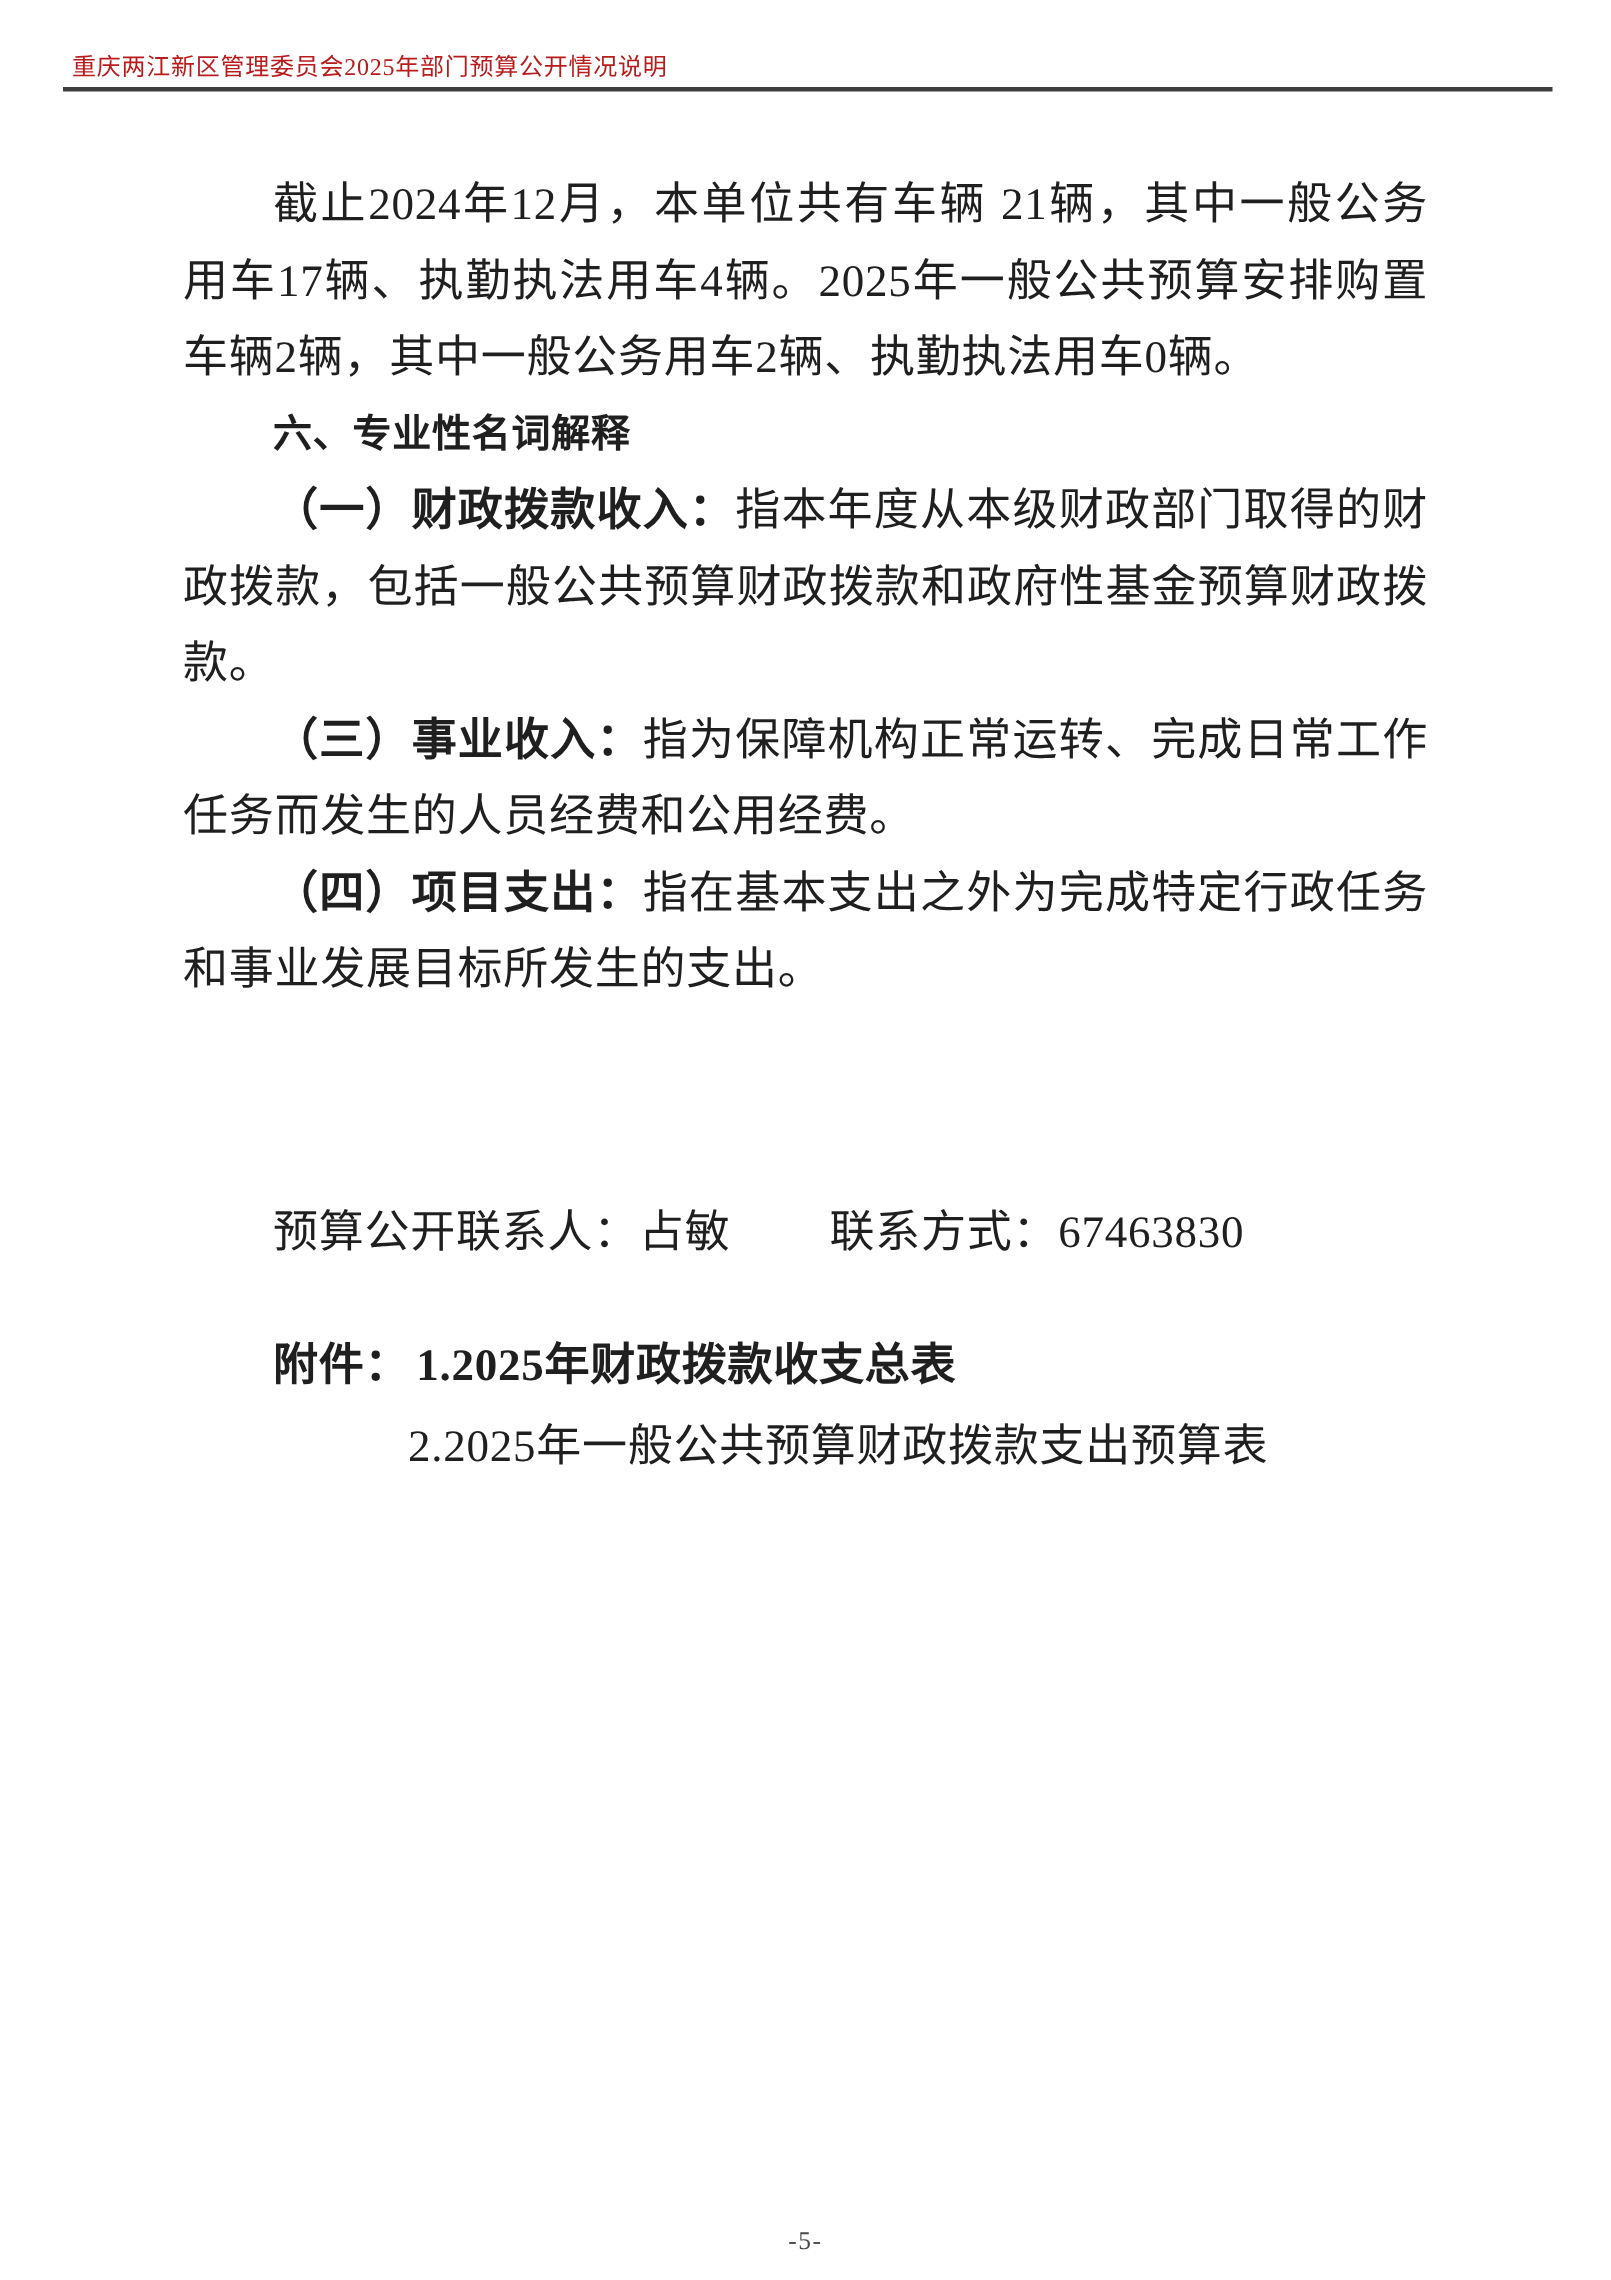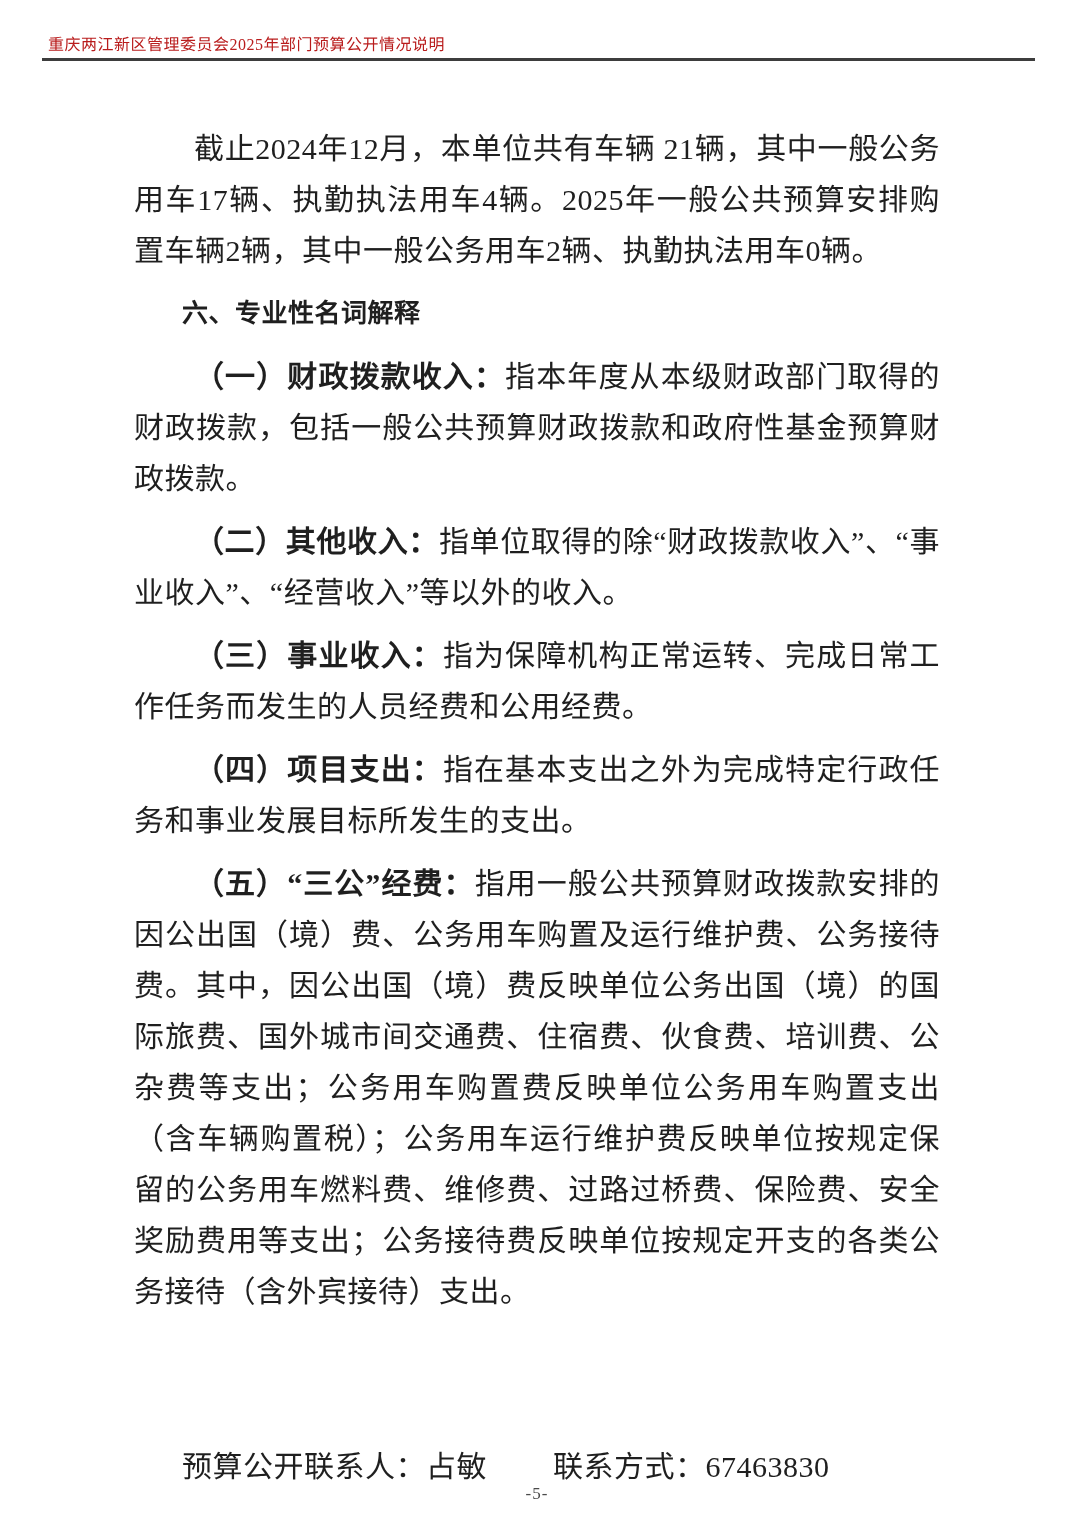--- a/index.html
+++ b/index.html
@@ -42,21 +42,21 @@
     top: 111px;
     left: 122px;
     width: 830px;
     font-size: 30px;
     line-height: 51px;
     text-align: justify;
     text-justify: inter-character;
     letter-spacing: 0.5px;
   }
   .para {
-    margin: 12px;
+    margin: 0;
     text-indent: 60px;
   }
   .section-heading {
     margin: 0;
     font-size: 26px;
     line-height: 51px;
     text-indent: 60px;
     font-weight: bold;
     font-family: "Liberation Sans", "DejaVu Sans", sans-serif;
     text-align: left;
@@ -114,35 +114,29 @@
   <div class="doc-body">
 
     <p class="para">截止2024年12月，本单位共有车辆 21辆，其中一般公务用车17辆、执勤执法用车4辆。2025年一般公共预算安排购置车辆2辆，其中一般公务用车2辆、执勤执法用车0辆。</p>
 
     <h2 class="section-heading">六、专业性名词解释</h2>
 
     <p class="para">
       <span class="term-label">（一）财政拨款收入：</span><span>指本年度从本级财政部门取得的财政拨款，包括一般公共预算财政拨款和政府性基金预算财政拨款。</span>
     </p>
 
-    <p class="para">
-      <span class="term-label">（二）其他收入：</span><span>指单位取得的除“财政拨款收入”、“事业收入”、“经营收入”等以外的收入。</span>
-    </p>
 
     <p class="para">
       <span class="term-label">（三）事业收入：</span><span>指为保障机构正常运转、完成日常工作任务而发生的人员经费和公用经费。</span>
     </p>
 
     <p class="para">
       <span class="term-label">（四）项目支出：</span><span>指在基本支出之外为完成特定行政任务和事业发展目标所发生的支出。</span>
     </p>
 
-    <p class="para">
-      <span class="term-label">（五）“三公”经费：</span><span>指用一般公共预算财政拨款安排的因公出国（境）费、公务用车购置及运行维护费、公务接待费。其中，因公出国（境）费反映单位公务出国（境）的国际旅费、国外城市间交通费、住宿费、伙食费、培训费、公杂费等支出；公务用车购置费反映单位公务用车购置支出（含车辆购置税）；公务用车运行维护费反映单位按规定保留的公务用车燃料费、维修费、过路过桥费、保险费、安全奖励费用等支出；公务接待费反映单位按规定开支的各类公务接待（含外宾接待）支出。</span>
-    </p>
 
     <div class="contact-line">
       <span>预算公开联系人：</span><span>占敏</span><span class="contact-gap"></span><span>联系方式：</span><span>67463830</span>
     </div>
 
     <div class="attachments">
       <div class="attachment-row-1">
         <span class="att-label">附件：</span><span>1.2025年财政拨款收支总表</span>
       </div>
       <div class="attachment-row-2">

